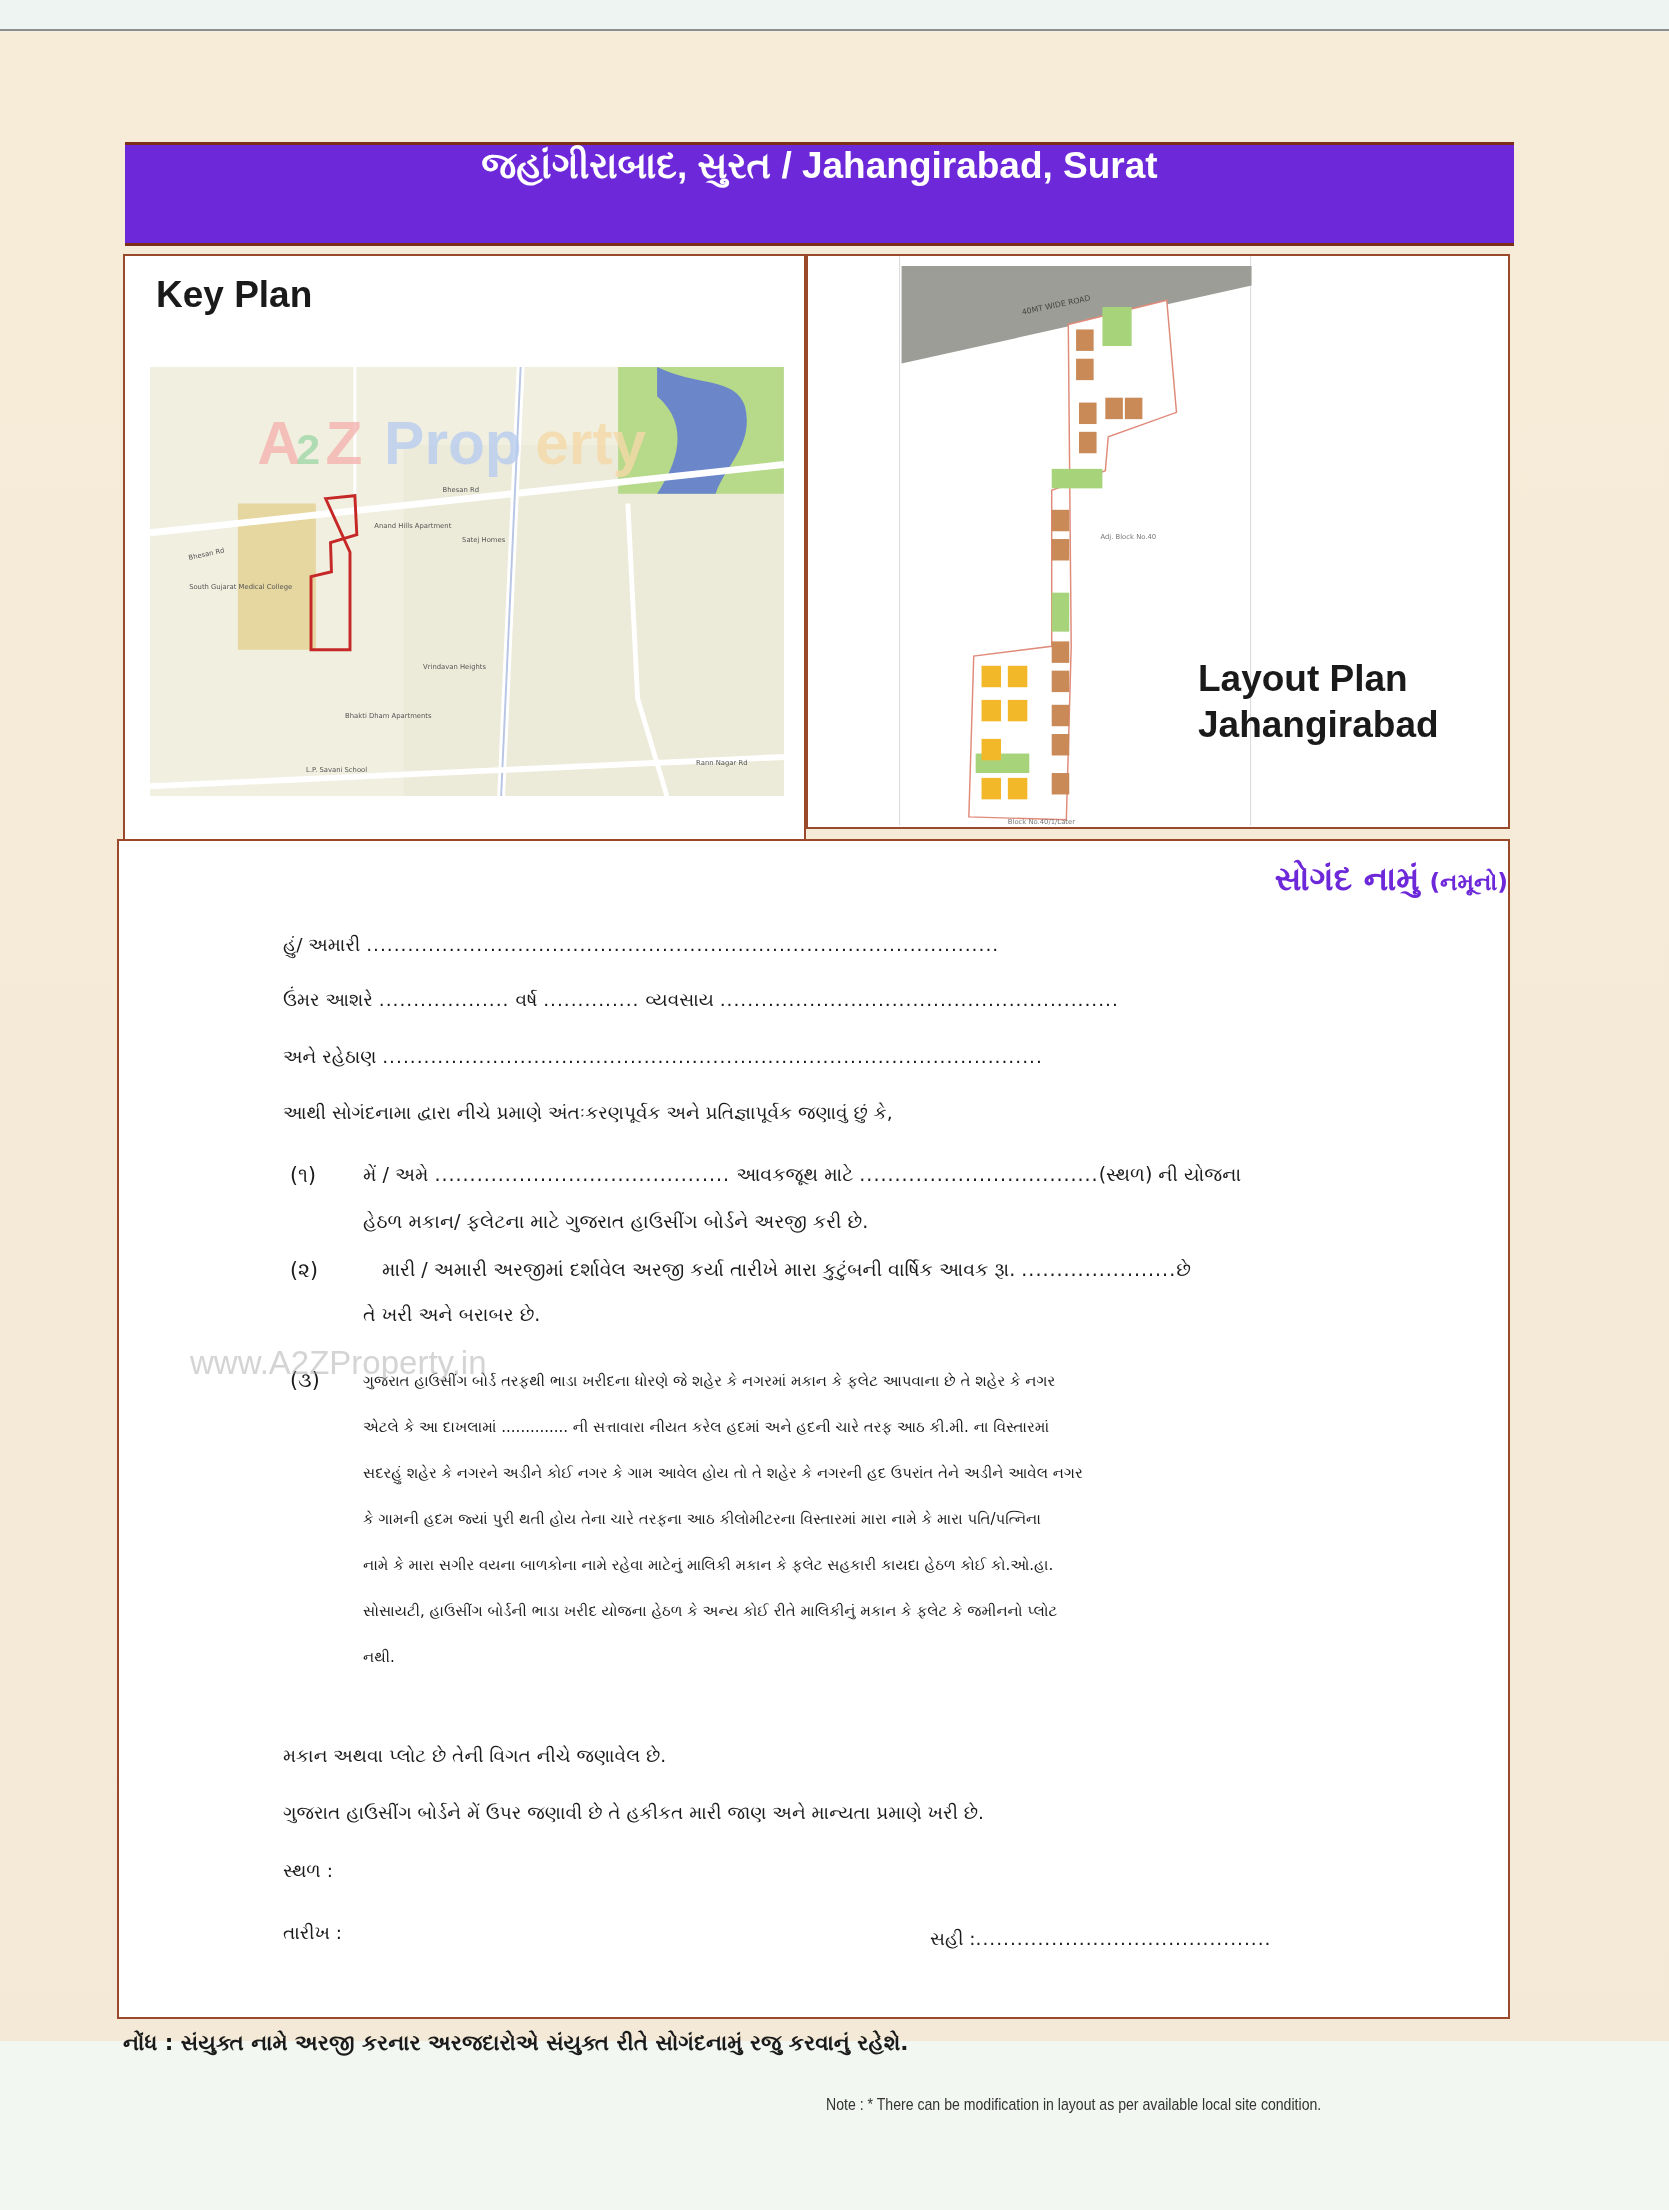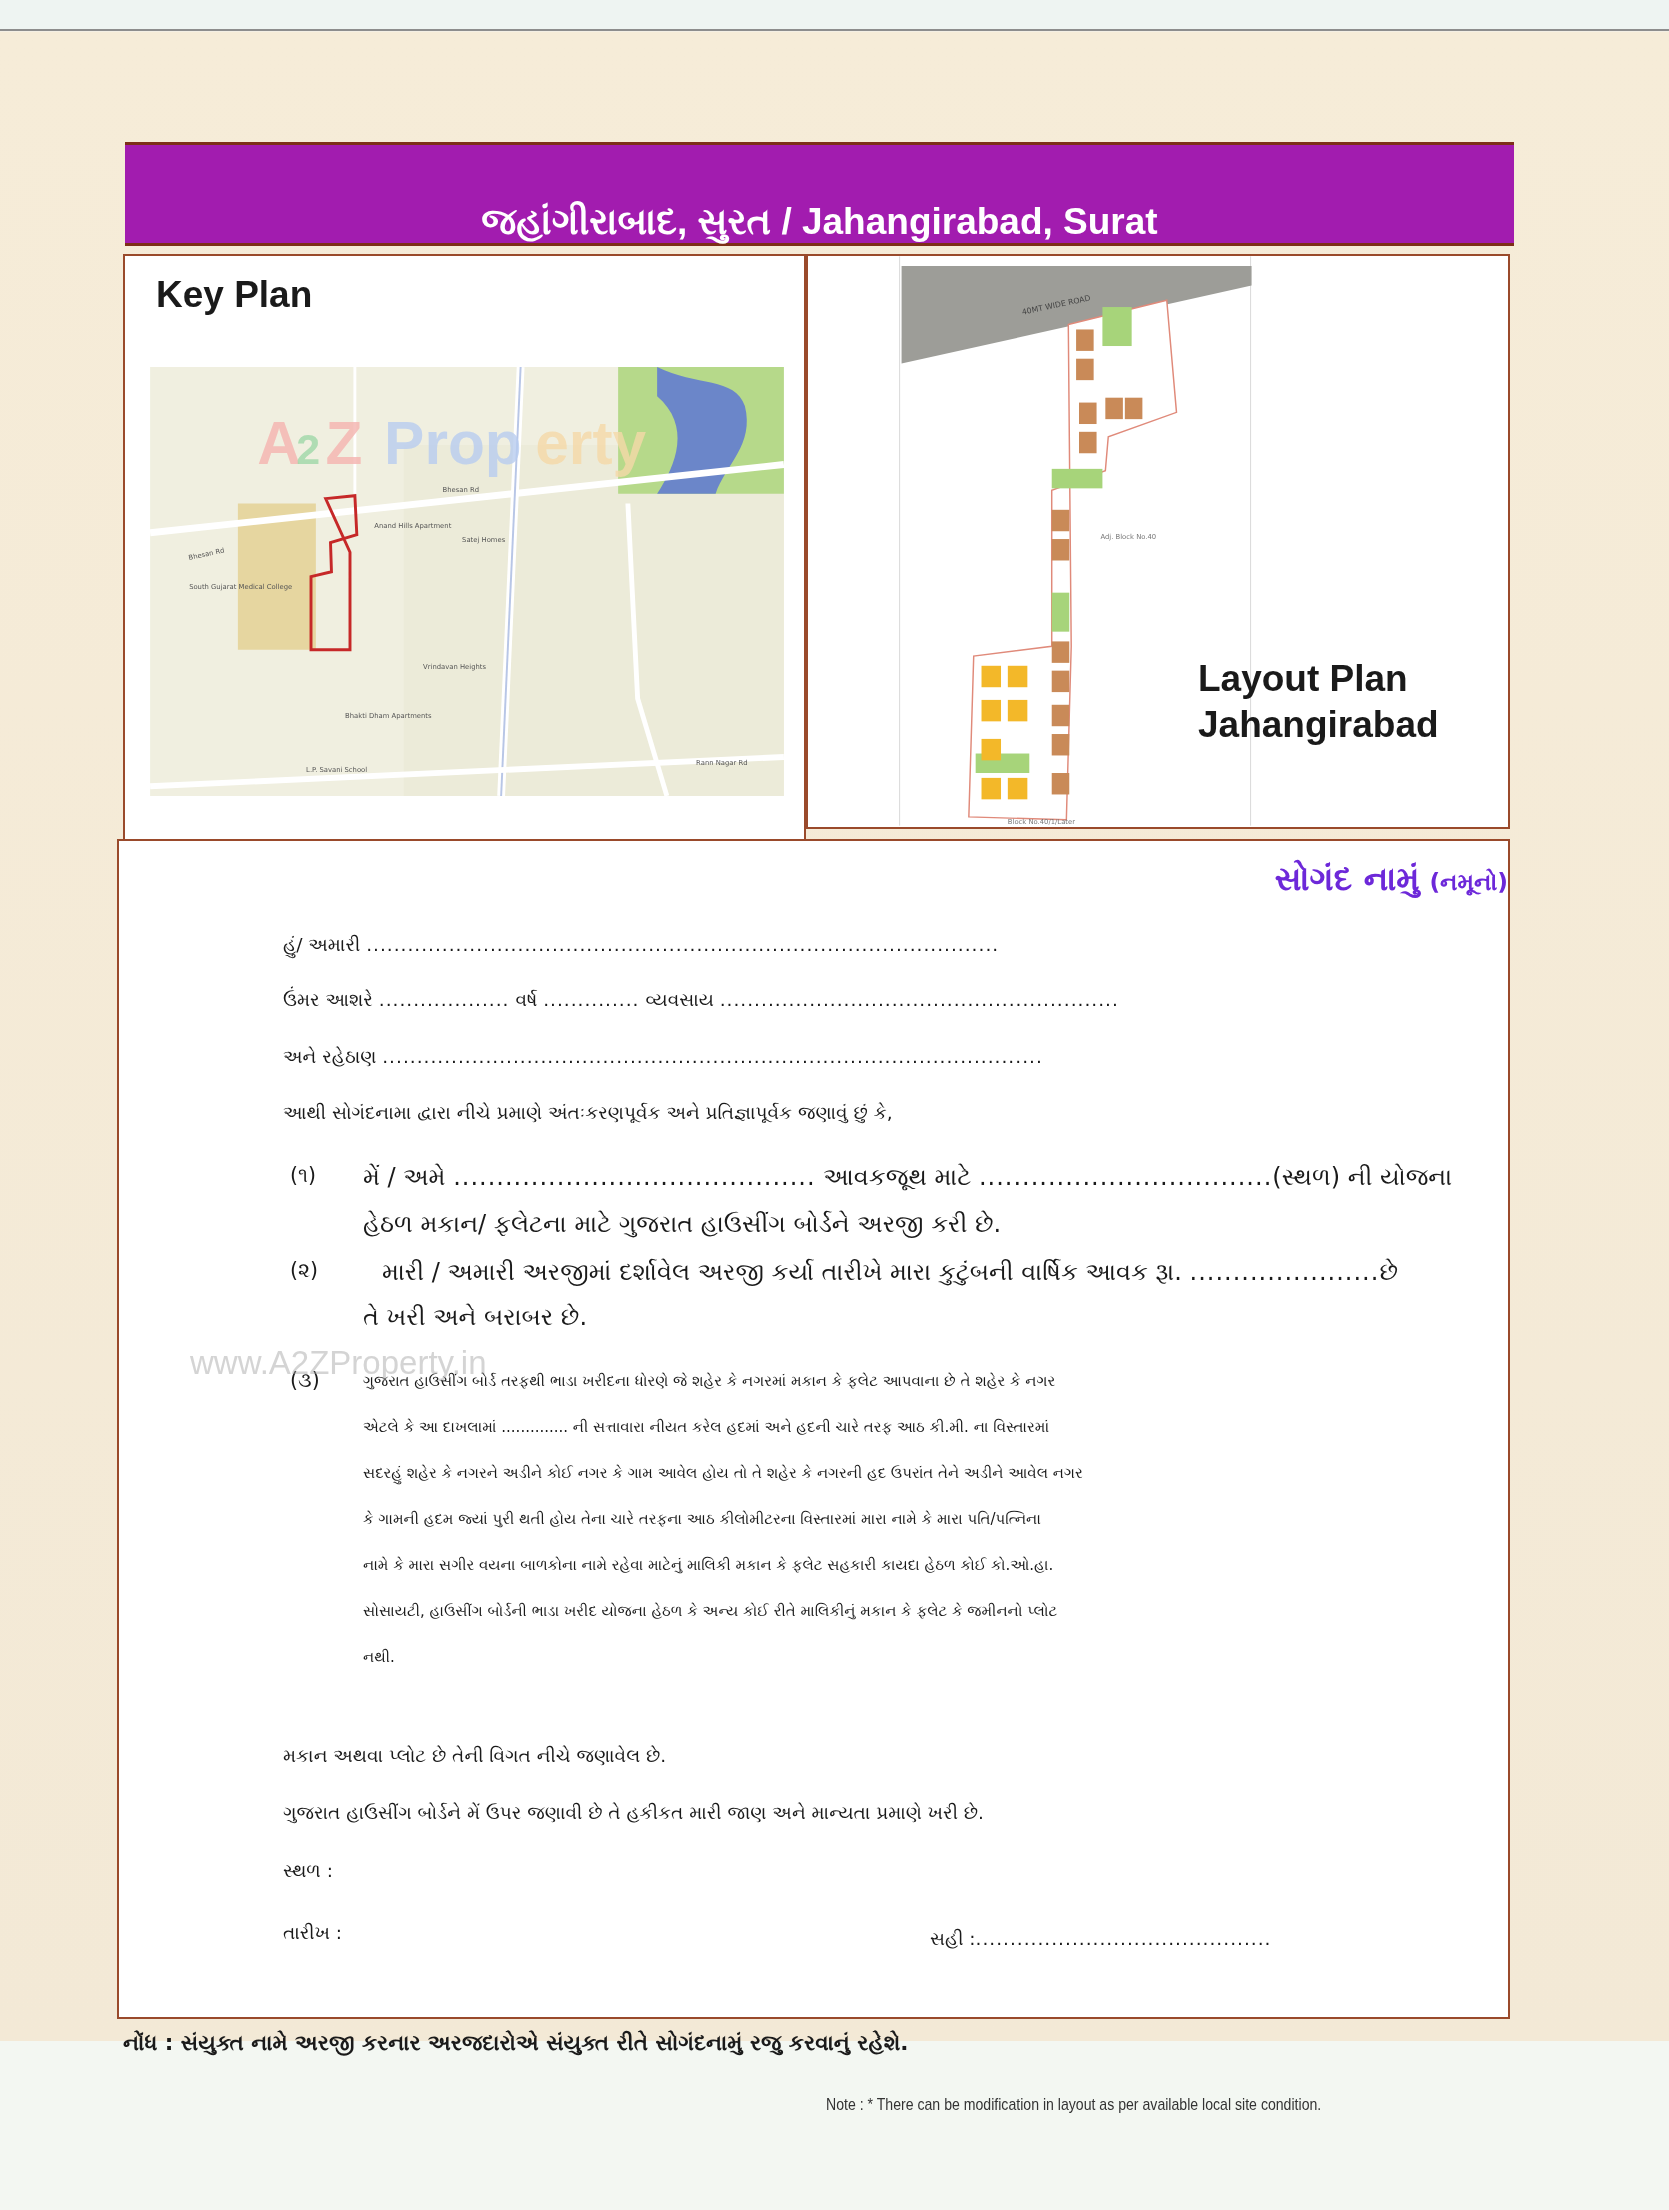--- a/index.html
+++ b/index.html
@@ -6,39 +6,39 @@
   body {
     width:1670px; height:2211px; position:relative; overflow:hidden;
     background:#f4efe4;
     font-family:"DejaVu Sans", sans-serif;
   }
   .scan-top { position:absolute; left:0; top:0; width:1670px; height:29px; background:#eef4f2; border-bottom:2.9px solid #8d8d8d; }
   .page { position:absolute; left:0; top:32px; width:1670px; height:2009px; background:linear-gradient(#f6ecd8,#f3e9d6); }
   .scan-bottom { position:absolute; left:0; top:2041px; width:1670px; height:170px; background:#f3f7f2; }
   .banner {
     position:absolute; left:125px; top:142px; width:1389px; height:98px;
-    background:#a21caf; border-top:3.9px solid #7d2f18; border-bottom:3.9px solid #7d2f18;
-    display:flex; align-items:flex-end; justify-content:center;
+    background:#6d28d9; border-top:3.9px solid #7d2f18; border-bottom:3.9px solid #7d2f18;
+    display:flex; align-items:flex-start; justify-content:center;
     color:#fff; font-family:"Liberation Sans", sans-serif; font-weight:bold; font-size:37px;
   }
   .panel { position:absolute; background:#fff; border:2.9px solid #9a4a2b; box-sizing:border-box; }
   .key-panel { left:123px; top:254px; width:683px; height:713px; }
   .layout-panel { left:806px; top:254px; width:704px; height:575px; }
   .panel-title { position:absolute; font-family:"Liberation Sans", sans-serif; font-weight:bold; color:#1a1a1a; }
   .key-title { left:31px; top:17.6px; font-size:37px; }
   .layout-title { left:390px; top:400px; font-size:37px; line-height:46px; }
   .map { position:absolute; left:25px; top:111px; width:634px; height:429px; }
   .layout-map { position:absolute; left:0; top:0; width:698px; height:570px; }
   .form-panel { left:117px; top:839px; width:1393px; height:1180px; }
   .form-title { position:absolute; left:0; width:100%; top:17.6px; text-align:right; font-size:33px; font-weight:bold; color:#6d28d9; }
   .form-title small { font-size:23.4px; margin-left:9.8px; }
   .line { position:absolute; font-size:18.5px; color:#1a1a1a; white-space:nowrap; }
   .para { position:absolute; font-size:15px; color:#1a1a1a; line-height:46px; }
   .num { position:absolute; font-size:20.5px; color:#1a1a1a; }
-  .bold19 { font-size:24px; }
+  .bold19 { font-size:19px; }
   .dots { letter-spacing:1px; }
   .footer-note { position:absolute; left:123px; top:2030px; font-size:21.5px; font-weight:bold; color:#1a1a1a; }
   .site-note { position:absolute; left:826px; top:2095px; font-family:"Liberation Sans", sans-serif; font-size:16.6px; color:#333; transform:scaleX(0.85); transform-origin:left; }
   .watermark-url { position:absolute; left:190px; top:1344px; font-family:"Liberation Sans", sans-serif; font-size:33px; color:rgba(160,160,160,0.45); }
 </style>
 </head>
 <body>
 
 <div class="scan-top"></div>
 <div class="page"></div>

